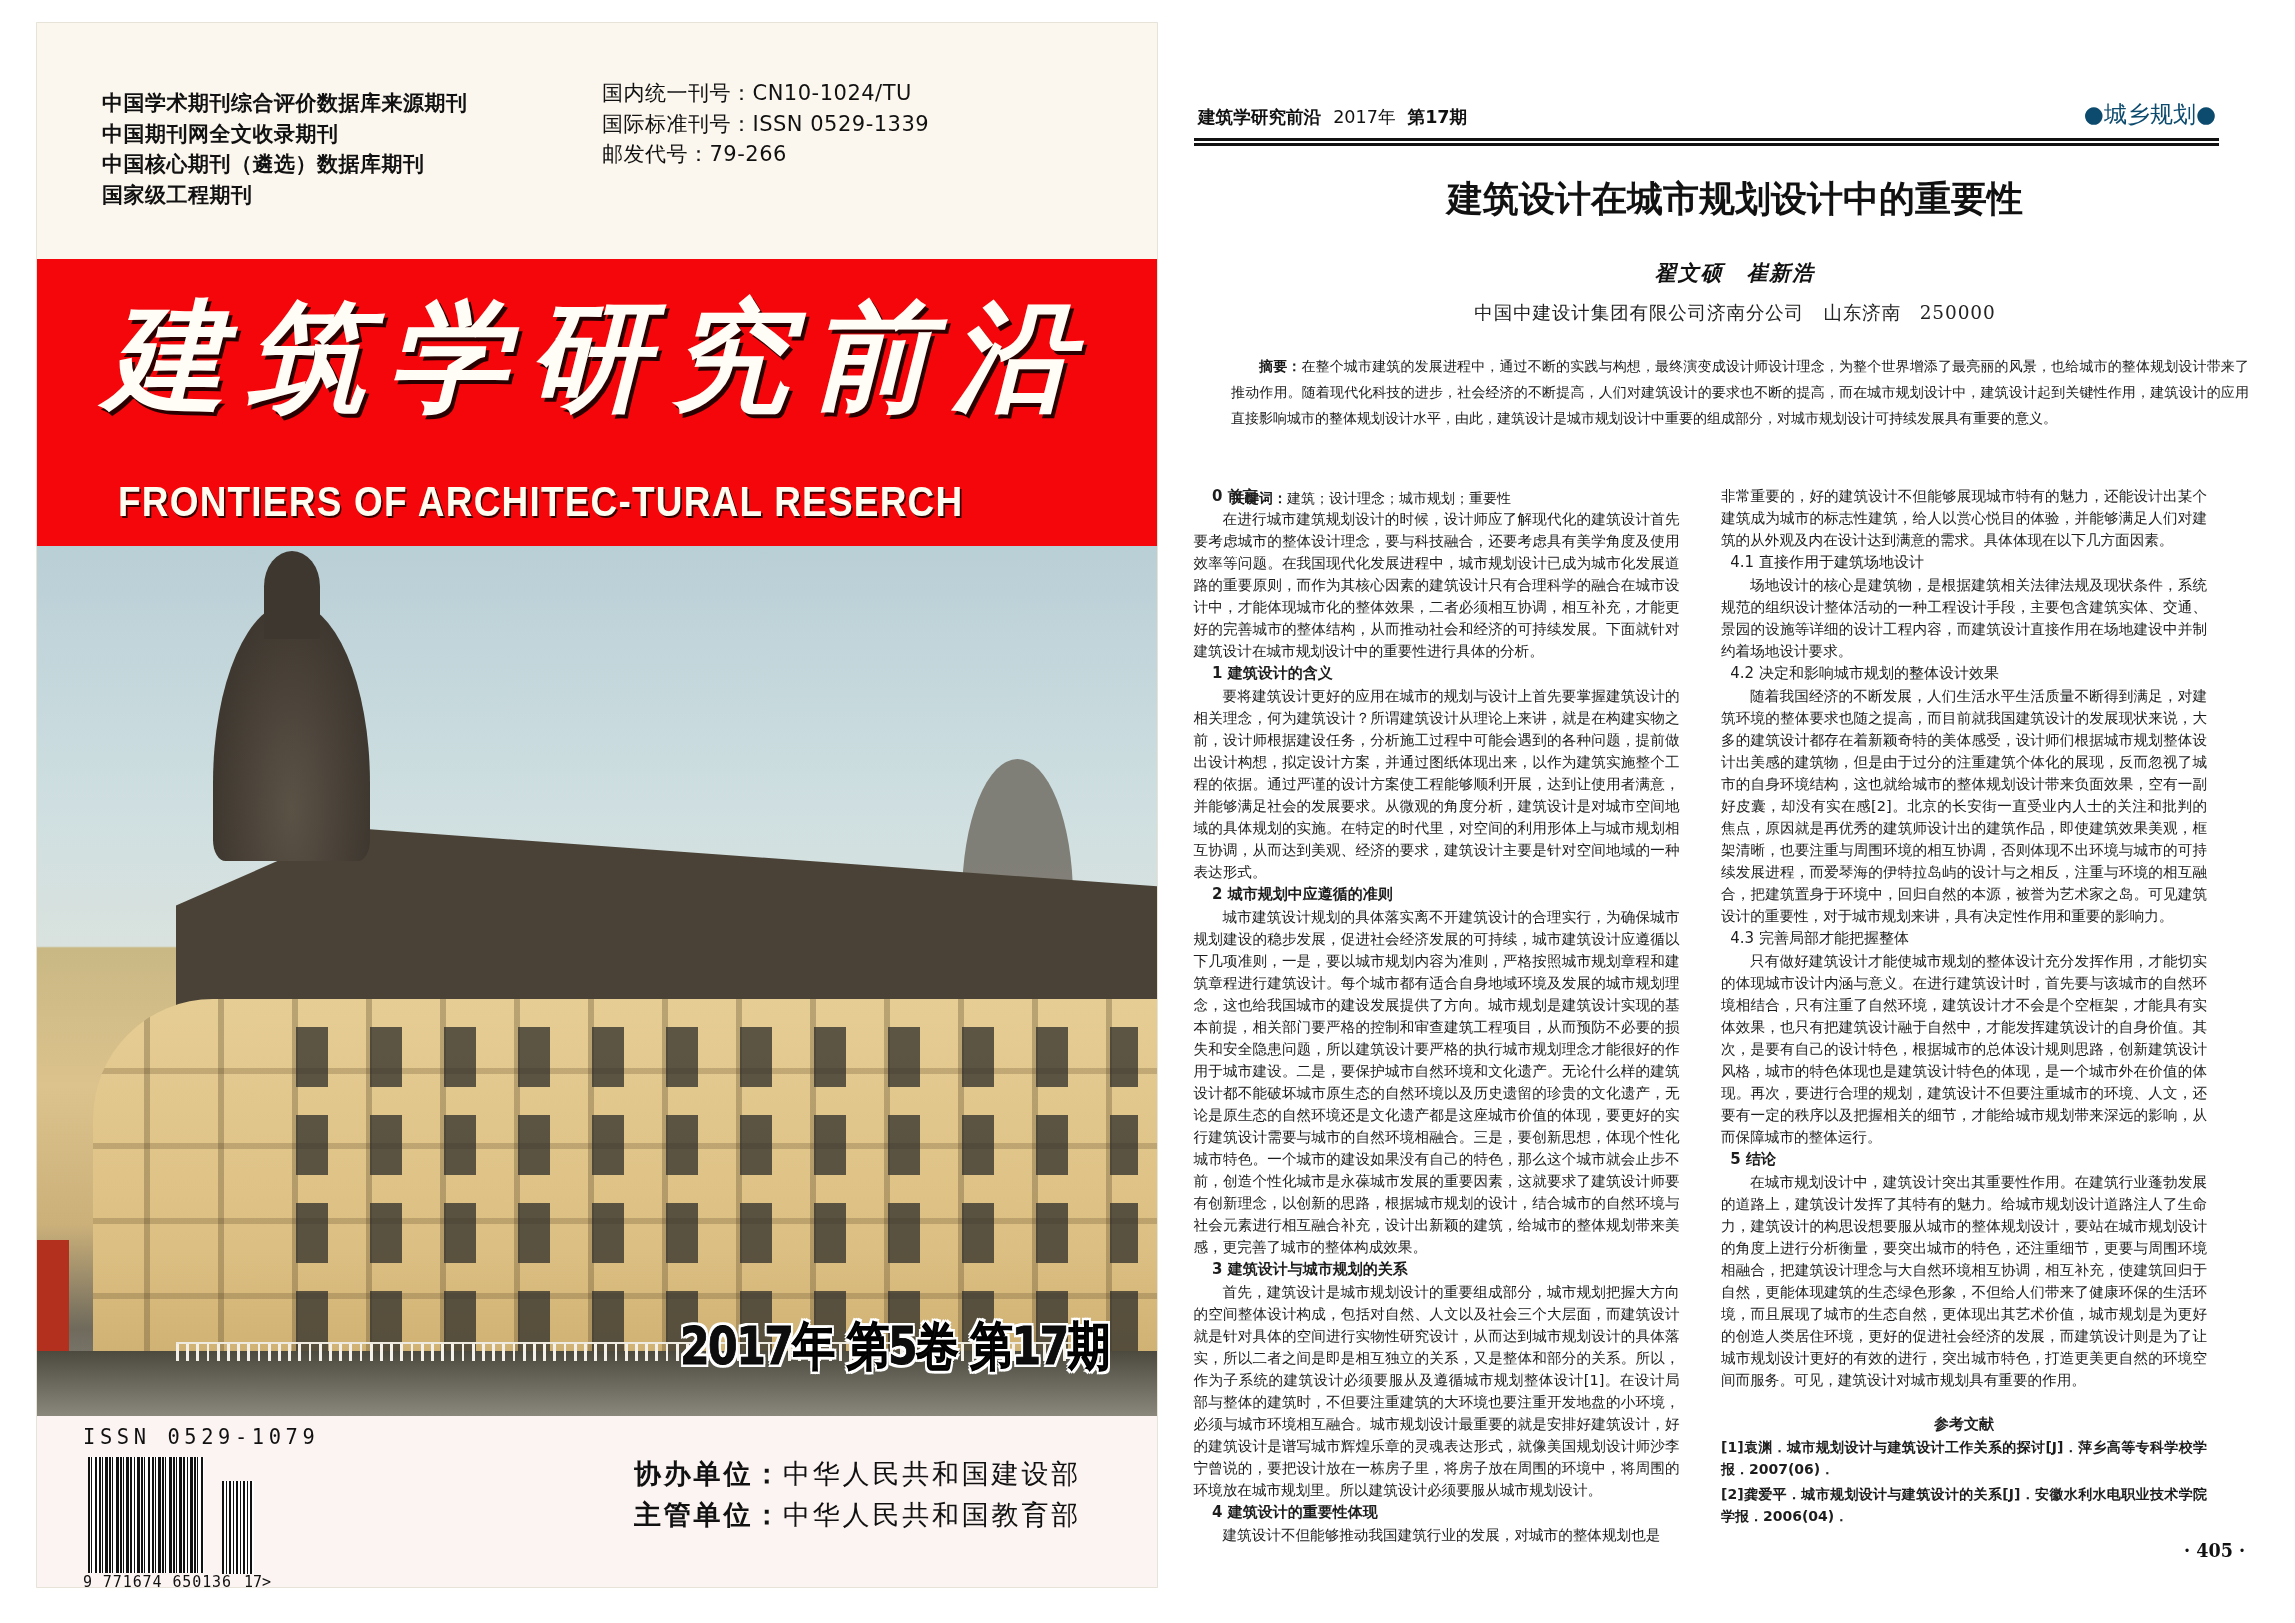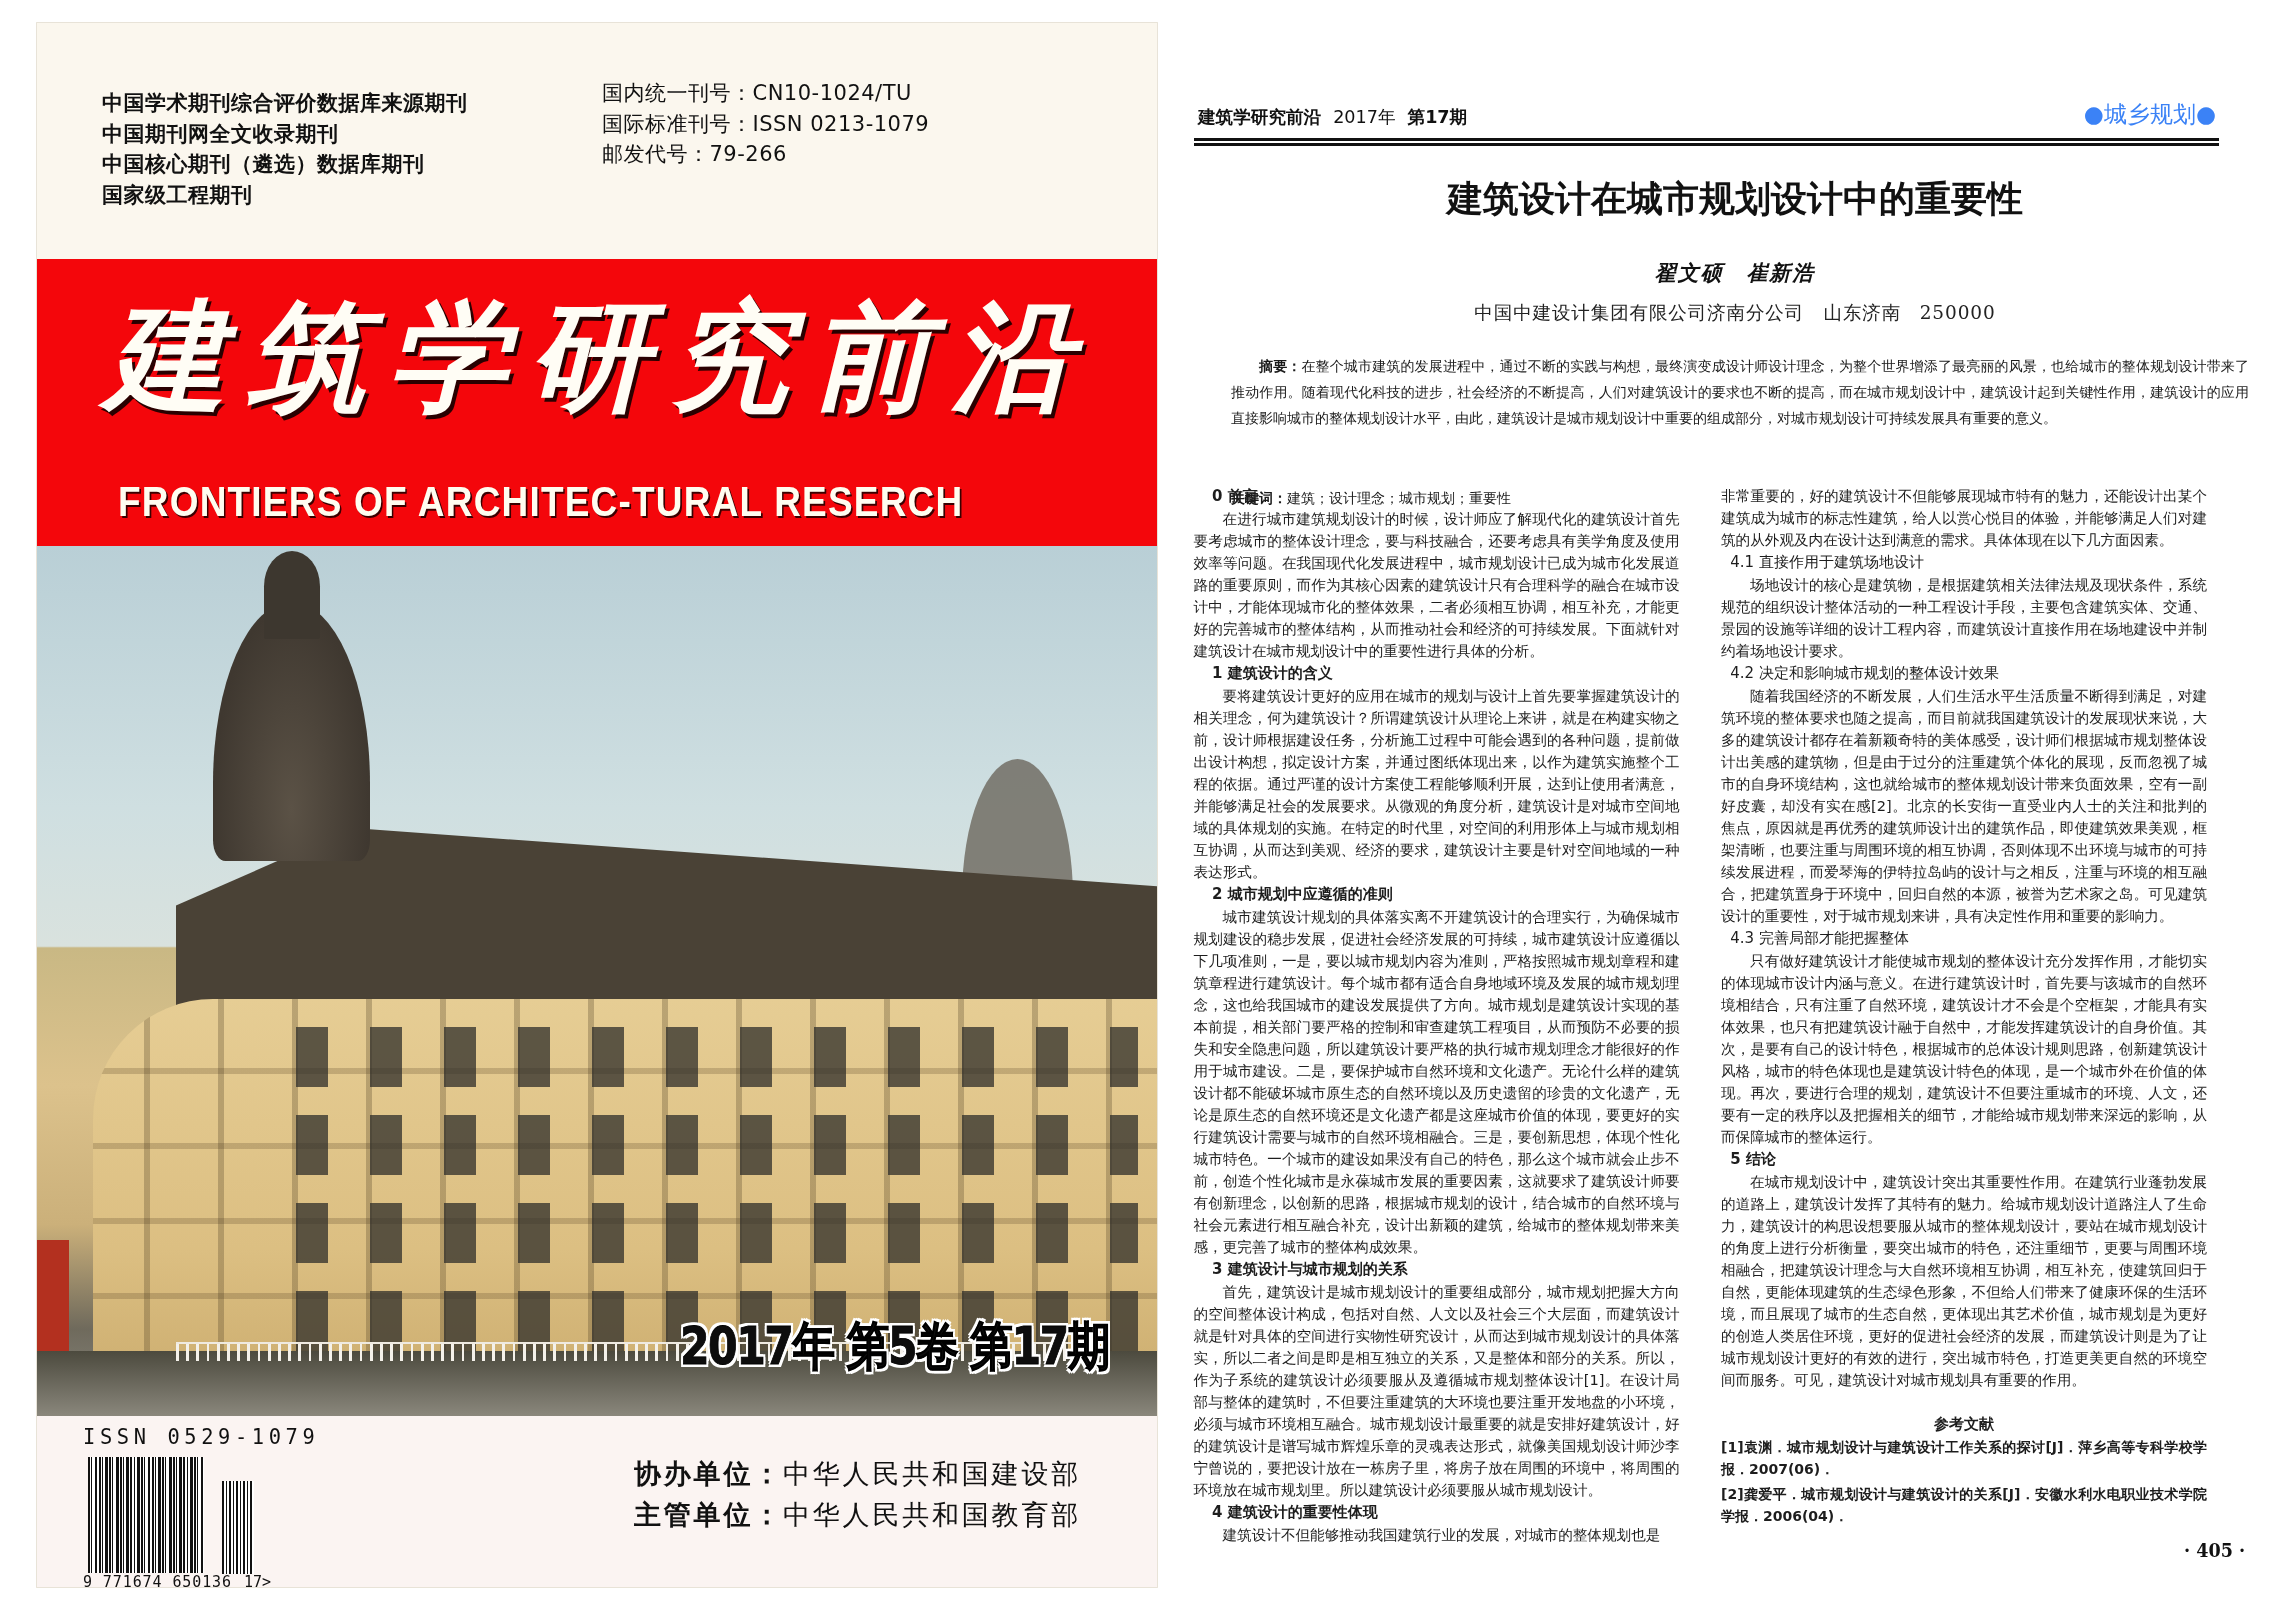--- a/index.html
+++ b/index.html
@@ -148,21 +148,21 @@
   .running-head {
     position: absolute; left: 23px; top: 79px; width: 1018px; height: 37px;
   }
   .running-left {
     position: absolute; left: 0; top: 8.3px;
     font-family: "DejaVu Sans", sans-serif; font-size: 17.6px; font-weight: bold; color: #111; white-space: nowrap;
   }
   .running-left .yr { font-weight: normal; margin: 0 12px; }
   .running-right {
     position: absolute; right: 0; top: 1.9px;
-    font-family: "DejaVu Sans", sans-serif; font-size: 23px; color: #3b82f6; white-space: nowrap; text-align: right;
+    font-family: "DejaVu Sans", sans-serif; font-size: 23px; color: #0c4a6e; white-space: nowrap; text-align: right;
   }
   .rule {
     position: absolute; left: 18.5px; top: 120px; width: 1025px; height: 8.3px;
     border-top: 3.2px solid #111; border-bottom: 3.2px solid #111;
   }
 
   .art-title {
     position: absolute; left: 0; top: 157px; width: 1120px; text-align: center;
     font-family: "DejaVu Sans", sans-serif; font-weight: bold; font-size: 36px; color: #111;
   }
@@ -212,21 +212,21 @@
 <div class="cover">
   <div class="cover-top"></div>
   <div class="cover-claims">
     <div>中国学术期刊综合评价数据库来源期刊</div>
     <div>中国期刊网全文收录期刊</div>
     <div>中国核心期刊（遴选）数据库期刊</div>
     <div>国家级工程期刊</div>
   </div>
   <div class="cover-codes">
     <div>国内统一刊号：CN10-1024/TU</div>
-    <div>国际标准刊号：ISSN 0213-1079</div>
+    <div>国际标准刊号：ISSN 0529-1339</div>
     <div>邮发代号：79-266</div>
   </div>
 
   <div class="cover-band">
     <div class="cover-title-cn">建筑学研究前沿</div>
     <div class="cover-title-en">FRONTIERS OF ARCHITEC-TURAL RESERCH</div>
   </div>
 
   <div class="cover-photo">
     <div class="bldg-far-dome"></div>

